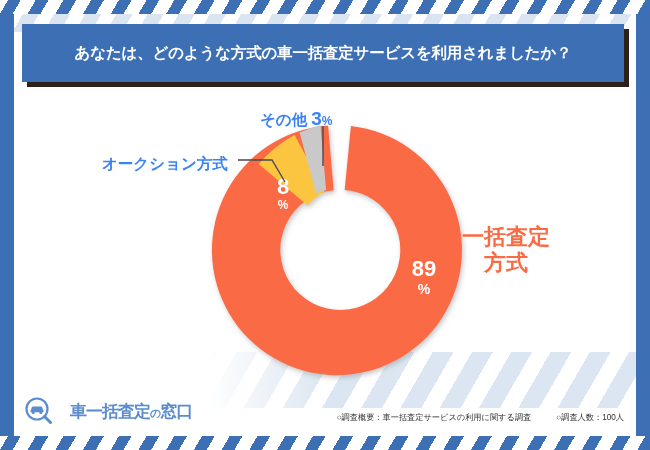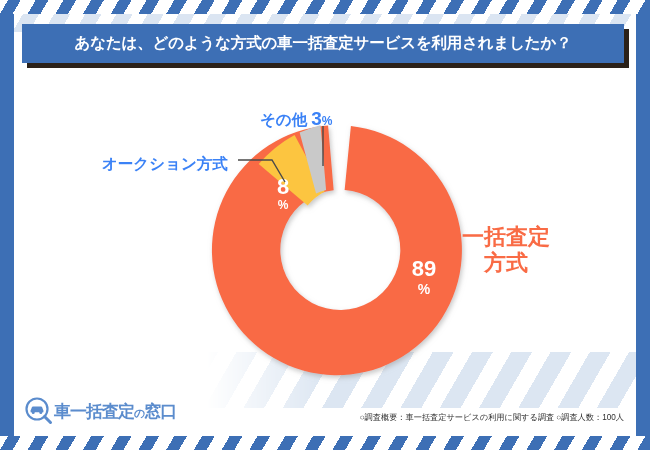--- a/index.html
+++ b/index.html
@@ -51,21 +51,21 @@
        #ffffff 0px, #ffffff 16px,
        #dce6f2 16px, #dce6f2 34px);
     -webkit-mask-image:linear-gradient(to right, rgba(0,0,0,0) 0px, rgba(0,0,0,1) 120px);
             mask-image:linear-gradient(to right, rgba(0,0,0,0) 0px, rgba(0,0,0,1) 120px);
   }
 
   
   #header-banner {
     position:absolute;
     left:8px; top:10px;
-    width:602px; height:39px;
+    width:602px; height:58px;
     background:#3d6fb5;
     box-shadow:5px 5px 0 #2b2119;
     display:flex; align-items:center; justify-content:center;
     z-index:5;
   }
   #header-banner .title {
     color:#ffffff;
     font-size:15.5px;
     font-weight:bold;
     letter-spacing:-0.2px;
@@ -125,35 +125,35 @@
   
   #footer {
     position:absolute;
     left:0; right:0; bottom:0;
     height:62px;
     z-index:6;
   }
   #logo {
     position:absolute;
     left:10px; bottom:10px;
-    display:flex; align-items:center; gap:0;
+    display:flex; align-items:center; gap:16px;
   }
   #logo .logo-text {
     font-size:17px; font-weight:bold;
     color:#5b8ccd;
     letter-spacing:-1px;
     -webkit-text-stroke:2.2px #ffffff;
     paint-order:stroke fill;
     white-space:nowrap;
   }
   #logo .logo-text .small { font-size:11px; }
   #footer-notes {
     position:absolute;
     right:12px; bottom:13px;
-    display:flex; gap:2px;
+    display:flex; gap:25px;
     font-size:8.2px;
     color:#2f2f2f;
     white-space:nowrap;
   }
 </style>
 </head>
 <body>
 
 <div id="frame">
   <div class="stripe-band band-top"></div>

